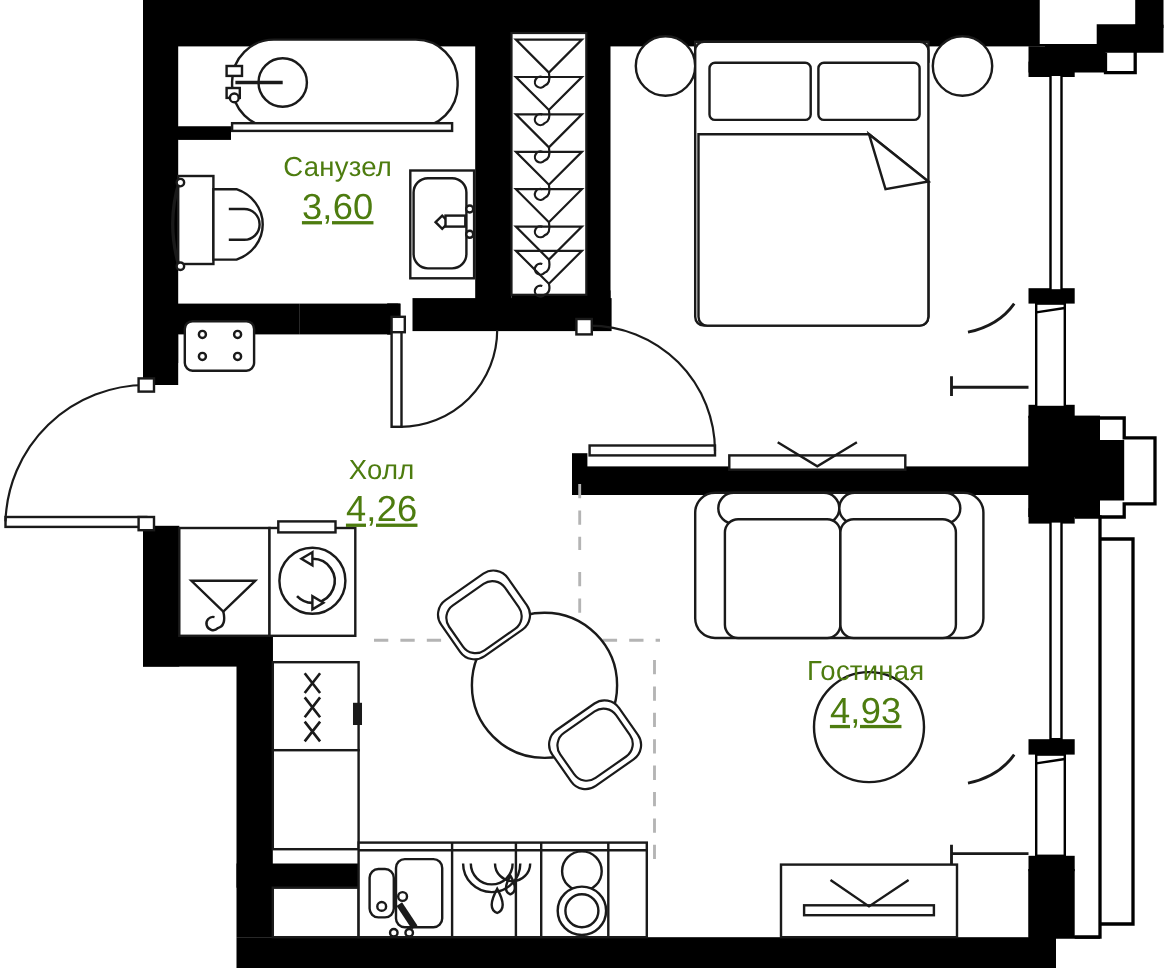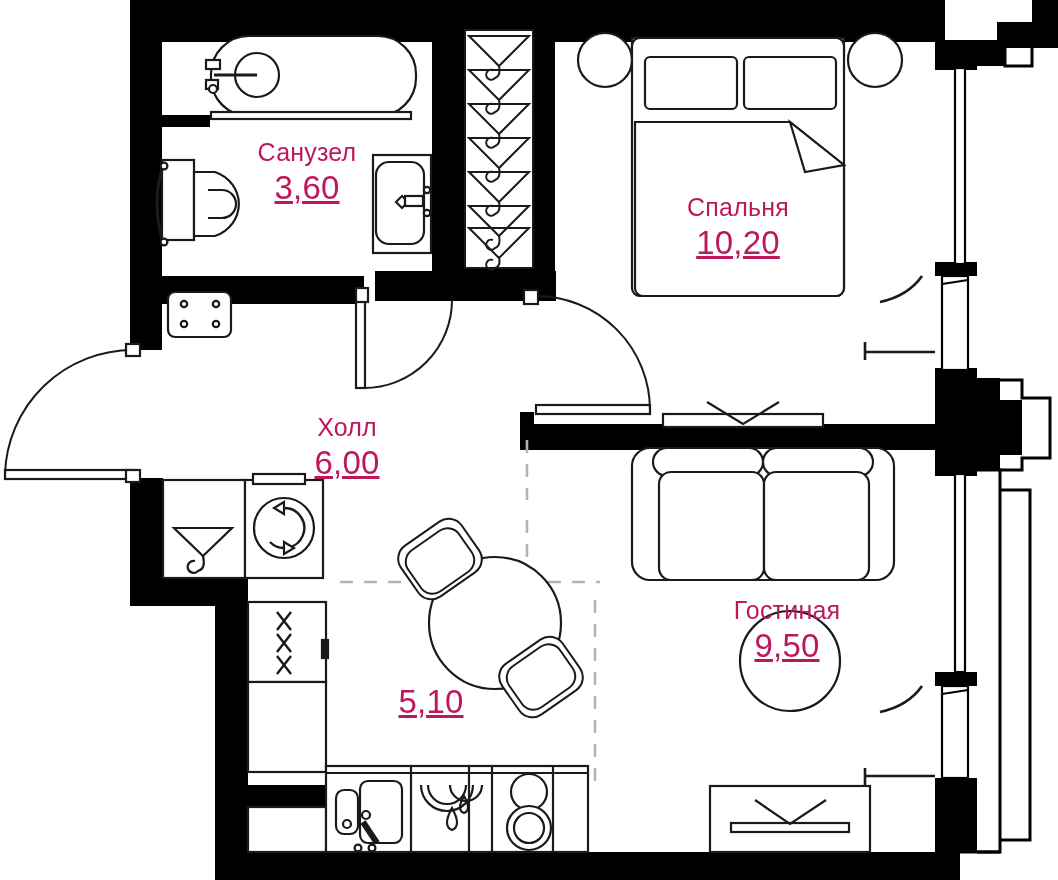--- a/index.html
+++ b/index.html
@@ -8,21 +8,21 @@
   #plan-root{
     position:relative;
     width:1058px;height:880px;
     background:#ffffff;
     overflow:hidden;
   }
   #plan-svg{position:absolute;left:0;top:0;width:1058px;height:880px;}
   .room-label{
     position:absolute;
     text-align:center;
-    color:#be185d;
+    color:#4d7c0f;
     line-height:1.22;
     white-space:nowrap;
     user-select:none;
   }
   .room-label .rl-name{
     display:block;
     font-size:25px;
     letter-spacing:.2px;
   }
   .room-label .rl-area{
@@ -293,32 +293,27 @@
       <path d="M865,342 V360 M865,352 H935" fill="none" stroke-width="2.6"></path>
     </g>
 
   </svg>
 
   <div class="room-label" style="left:307px; top:137px; transform:translate(-50%,0);">
     <span class="rl-name">Санузел</span>
     <span class="rl-area">3,60</span>
   </div>
 
-  <div class="room-label" style="left:738px; top:192px; transform:translate(-50%,0);">
-    <span class="rl-name">Спальня</span>
-    <span class="rl-area">10,20</span>
-  </div>
 
   <div class="room-label" style="left:347px; top:412px; transform:translate(-50%,0);">
     <span class="rl-name">Холл</span>
-    <span class="rl-area">6,00</span>
+    <span class="rl-area">4,26</span>
   </div>
 
   <div class="room-label" style="left:431px; top:682px; transform:translate(-50%,0);">
-    <span class="rl-area">5,10</span>
   </div>
 
   <div class="room-label" style="left:787px; top:595px; transform:translate(-50%,0);">
     <span class="rl-name">Гостиная</span>
-    <span class="rl-area">9,50</span>
+    <span class="rl-area">4,93</span>
   </div>
 
 </div>
 
 </body></html>

